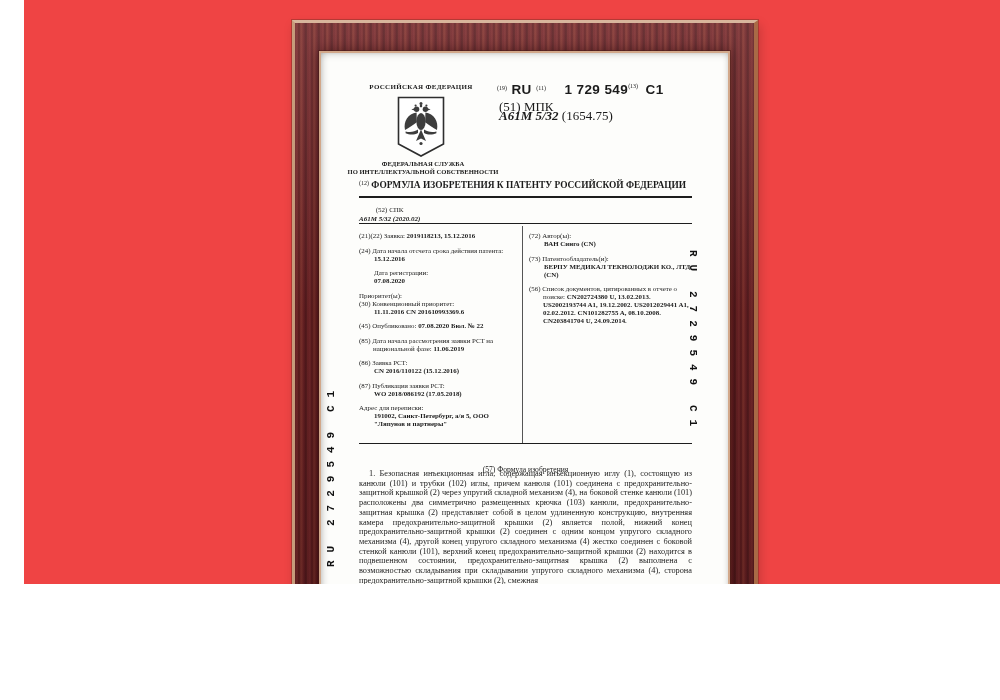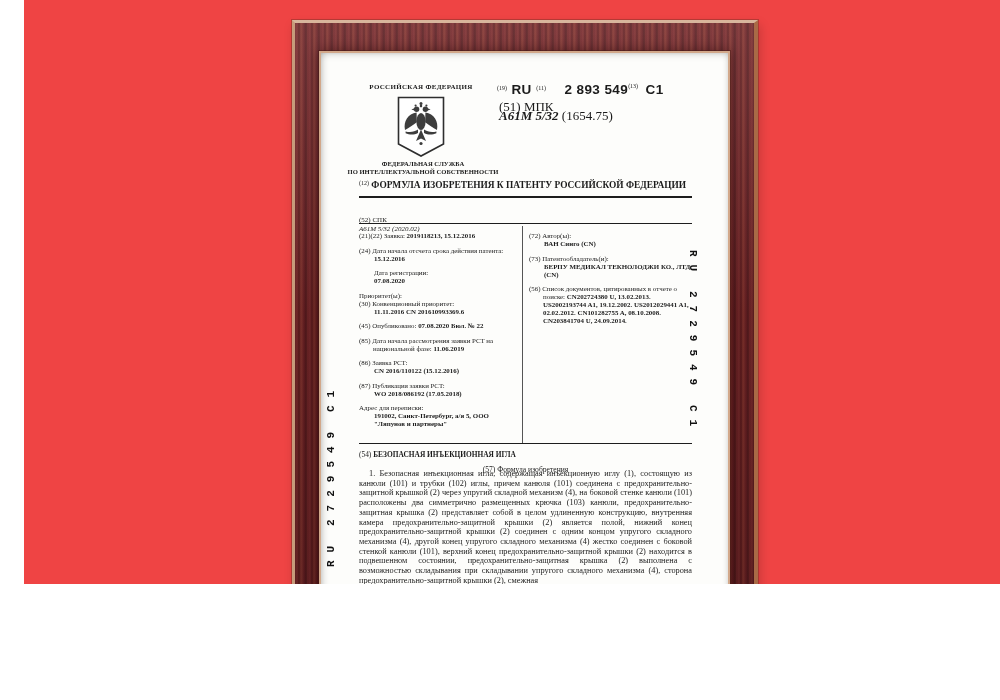--- a/index.html
+++ b/index.html
@@ -39,22 +39,22 @@
   .kind{margin-left:3px;}
   .ipc{left:178px;top:50px;font-size:13px;line-height:8.5px;}
   .ipc .cls{font-weight:bold;font-style:italic;text-align:right;}
 
   .title12{left:38px;top:127px;width:333px;font-size:9.4px;font-weight:bold;white-space:nowrap;}
   .title12 .num{font-size:6px;font-weight:normal;vertical-align:3px;}
   .rule{left:38px;width:333px;background:#1d1d1d;}
   .rule1{top:143px;height:2px;}
   .rule2{top:170px;height:1px;}
   .rule3{top:390px;height:1px;}
-  .cpc{left:38px;top:163px;font-size:7px;line-height:8.5px;}
-  .cpc .cls{font-weight:normal;font-style:italic;}
+  .cpc{left:38px;top:153px;font-size:7px;line-height:8.5px;text-align:center;}
+  .cpc .cls{font-weight:bold;font-style:italic;}
 
   
   .grid{left:38px;top:173px;width:333px;height:217px;font-size:6.9px;line-height:8px;}
   .vdiv{position:absolute;left:163px;top:0;bottom:0;width:1px;background:#555;}
   .colL{position:absolute;left:0;top:6px;width:156px;}
   .colR{position:absolute;left:170px;top:6px;width:163px;}
   .fld{margin-bottom:6.5px;}
   .hang{padding-left:14px;text-indent:-14px;}
   .ind{padding-left:15px;}
   b{font-weight:bold;}
@@ -110,21 +110,21 @@
 
     <div class="abs agency">
       <div>ФЕДЕРАЛЬНАЯ СЛУЖБА</div>
       <div>ПО ИНТЕЛЛЕКТУАЛЬНОЙ СОБСТВЕННОСТИ</div>
     </div>
 
     <div class="abs publine">
       <span class="tiny">(19)</span>
       <span class="big">RU</span>
       <span class="tiny">(11)</span>
-      <span class="big pubnum">2 893 549</span><span class="supn">(13)</span>
+      <span class="big pubnum">1 729 549</span><span class="supn">(13)</span>
       <span class="big kind">C1</span>
     </div>
 
     <div class="abs ipc">
       <div>
         <span>(51)</span>
         <span>МПК</span>
       </div>
       <div>
         <span class="cls">A61M 5/32</span>
@@ -222,24 +222,20 @@
         </div>
         <div class="fld hang">
           <span>(56)</span>
           <span>Список документов, цитированных в отчете о поиске:</span>
           <b>CN202724380 U, 13.02.2013. US2002193744 A1, 19.12.2002. US2012029441 A1, 02.02.2012. CN101282755 A, 08.10.2008. CN203841704 U, 24.09.2014.</b>
         </div>
       </div>
     </div>
     <div class="abs rule rule3"></div>
 
-    <div class="abs title54">
-      <span class="num">(54)</span>
-      <span>БЕЗОПАСНАЯ ИНЪЕКЦИОННАЯ ИГЛА</span>
-    </div>
 
     <div class="abs title57">
       <span>(57)</span>
       <span>Формула изобретения</span>
     </div>
 
     <div class="abs claims">1. Безопасная инъекционная игла, содержащая инъекционную иглу (1), состоящую из канюли (101) и трубки (102) иглы, причем канюля (101) соединена с предохранительно-защитной крышкой (2) через упругий складной механизм (4), на боковой стенке канюли (101) расположены два симметрично размещенных крючка (103) канюли, предохранительно-защитная крышка (2) представляет собой в целом удлиненную конструкцию, внутренняя камера предохранительно-защитной крышки (2) является полой, нижний конец предохранительно-защитной крышки (2) соединен с одним концом упругого складного механизма (4), другой конец упругого складного механизма (4) жестко соединен с боковой стенкой канюли (101), верхний конец предохранительно-защитной крышки (2) находится в подвешенном состоянии, предохранительно-защитная крышка (2) выполнена с возможностью складывания при складывании упругого складного механизма (4), сторона предохранительно-защитной крышки (2), смежная</div>
 
     <div class="abs pagenum">Стр. 1</div>
   </div>

